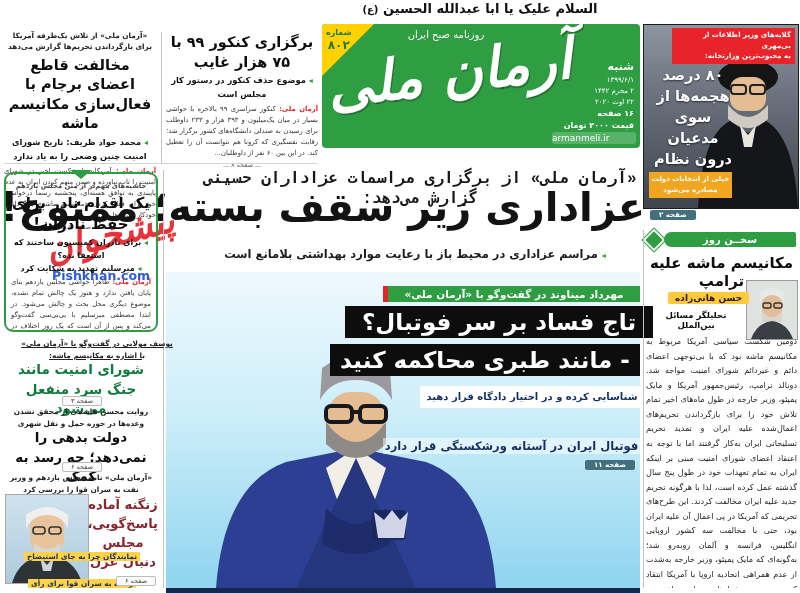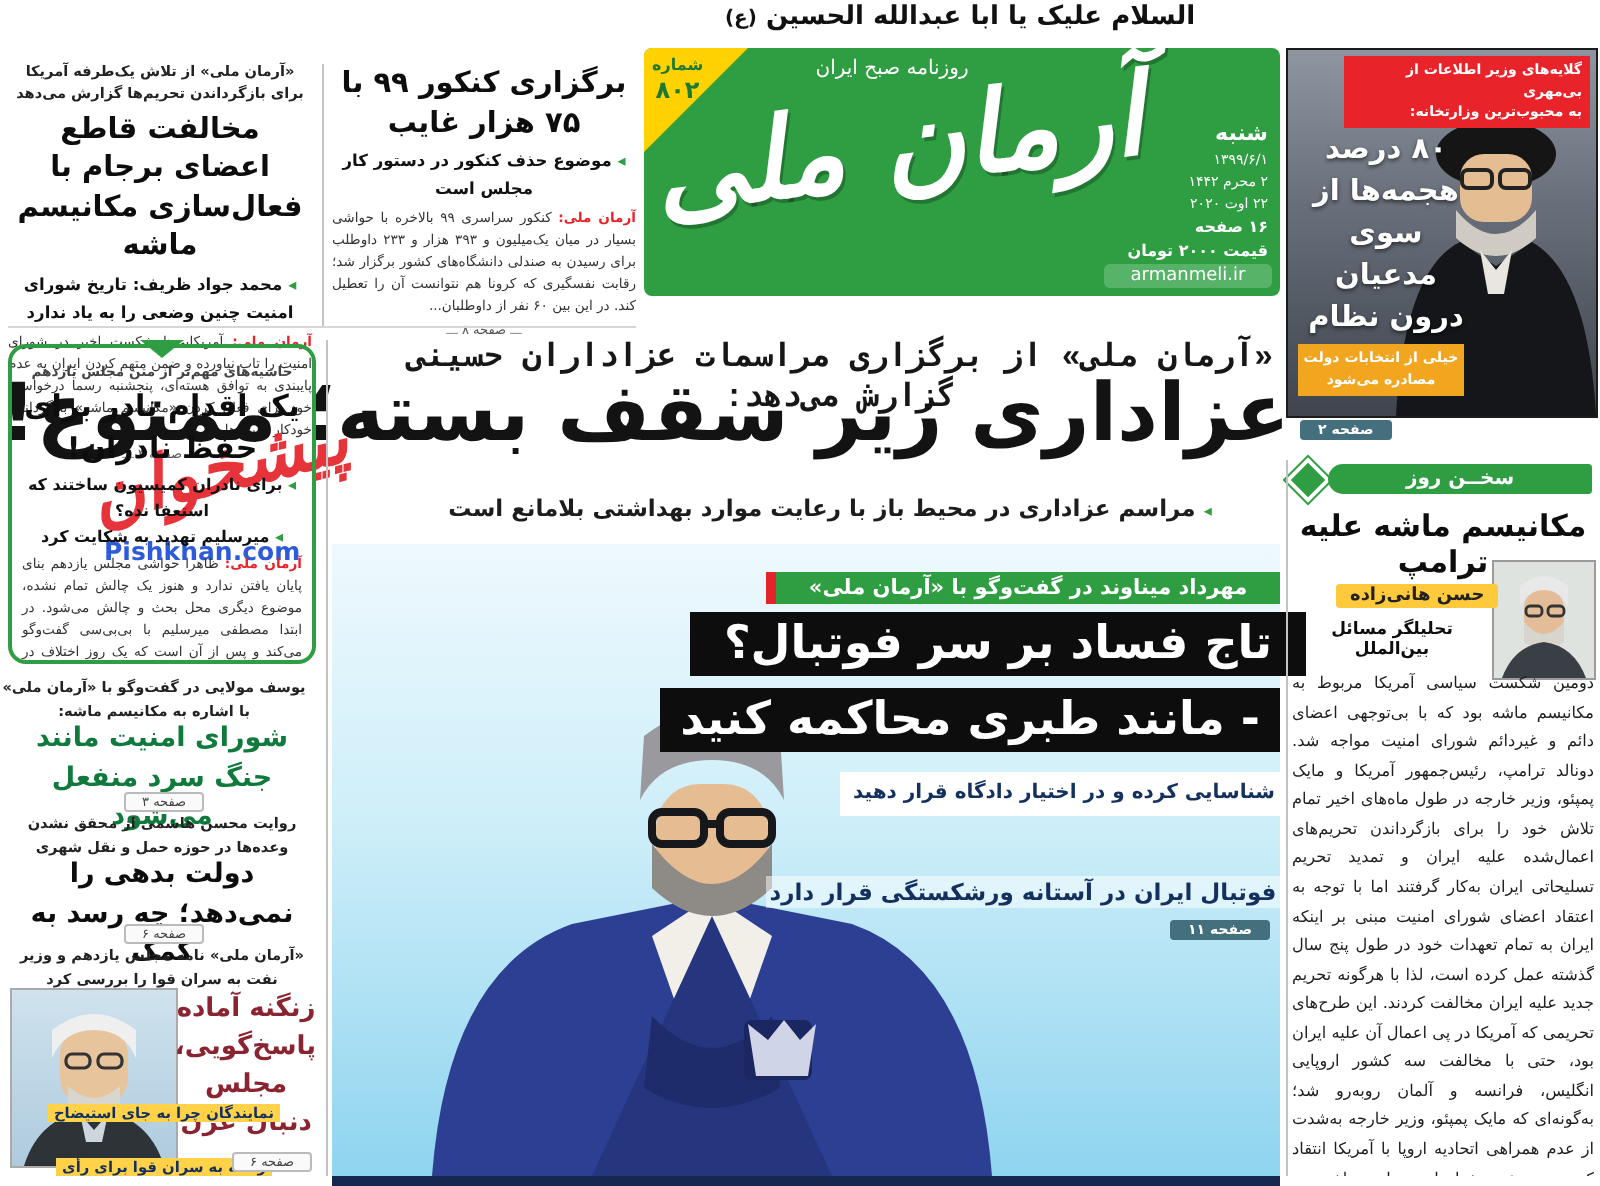--- a/index.html
+++ b/index.html
@@ -21,21 +21,21 @@
   .mast-corner{position:absolute;top:0;right:auto;left:0;width:0;height:0;
                border-top:52px solid #ffd200;border-right:52px solid transparent;}
   .mast-issue{position:absolute;top:4px;left:4px;color:#1d7a34;font-weight:bold;
               font-size:8px;text-align:center;line-height:1.3;transform:rotate(-0deg);}
   .mast-issue .num{font-size:12px;display:block;}
   .mast-dates{position:absolute;top:34px;right:6px;width:72px;color:#fff;text-align:right;line-height:1.55;}
   .d-weekday{font-size:11px;font-weight:bold;}
   .d-line{font-size:7px;}
   .d-bold{font-size:8px;font-weight:bold;}
   .mast-site{position:absolute;bottom:4px;right:4px;width:84px;background:#57b368;color:#fff;
-             font-size:9px;text-align:center;border-radius:3px;padding:1px 0;direction:ltr;}
+             font-size:9px;border-radius:3px;padding:1px 0;direction:ltr;}
 
   
   .minister{left:643px;top:24px;width:154px;height:183px;border:1px solid #1c1c1c;
             background:linear-gradient(180deg,#8d95a0 0%,#6a717c 40%,#3f444d 100%);overflow:hidden;}
   .min-kicker{position:absolute;top:3px;right:3px;left:28px;background:#e8232a;color:#fff;
               font-size:7px;font-weight:bold;text-align:right;padding:2px 4px;line-height:1.5;}
   .min-head{position:absolute;top:40px;right:60px;left:4px;color:#fff;font-weight:bold;
             font-size:14.5px;text-align:center;line-height:1.45;text-shadow:0 1px 2px rgba(0,0,0,.6);}
   .min-tag{position:absolute;bottom:10px;right:66px;left:5px;background:#f2a51f;color:#fff;
            font-size:7px;font-weight:bold;text-align:center;padding:2px 2px;line-height:1.6;}
@@ -104,21 +104,21 @@
   .gbox-tri{left:70px;top:170px;width:0;height:0;border-top:9px solid #2f9e43;
             border-left:11px solid transparent;border-right:11px solid transparent;}
   .gbox-tab{font-size:6.8px;color:#444;font-weight:bold;text-align:center;margin-top:5px;}
   .gbox-h{font-size:15px;font-weight:bold;color:#0d0d0d;text-align:center;line-height:1.4;margin:3px 0 2px;}
   .gbox-bullet{font-size:8px;font-weight:bold;color:#111;text-align:center;line-height:1.6;}
   .gbox-body{font-size:6.8px;color:#333;line-height:1.6;margin-top:2px;}
   .badge-light{font-size:6.5px;color:#444;border:1px solid #bbb;border-radius:2px;
                padding:0 8px;display:inline-block;background:#fafafa;}
   .sb-kicker{font-size:7.3px;font-weight:bold;color:#222;text-align:center;line-height:1.6;}
   .sb-head{font-weight:bold;text-align:center;line-height:1.45;}
-  .sb-item2-k{left:0;top:338px;width:154px;}
+  .sb-item2-k{left:20px;top:338px;width:154px;text-decoration:underline;}
   .sb-item2-h{left:4px;top:360px;width:154px;font-size:13.5px;color:#0f7a3c;}
   .sb-item2-p{left:62px;top:396px;}
   .sb-item3-k{left:4px;top:406px;width:154px;}
   .sb-item3-h{left:4px;top:428px;width:154px;font-size:13.5px;color:#0d0d0d;}
   .sb-item3-p{left:62px;top:462px;}
   .sb-item4-k{left:4px;top:472px;width:154px;}
   .zang-photo{left:5px;top:494px;width:82px;height:88px;border:1px solid #aaa;
               background:linear-gradient(180deg,#cfe2ee,#aecbdd);overflow:hidden;}
   .zang-h{left:88px;top:496px;width:70px;font-size:13px;color:#8a2430;}
   .zang-hl{left:6px;top:540px;width:152px;text-align:center;line-height:1.7;}

